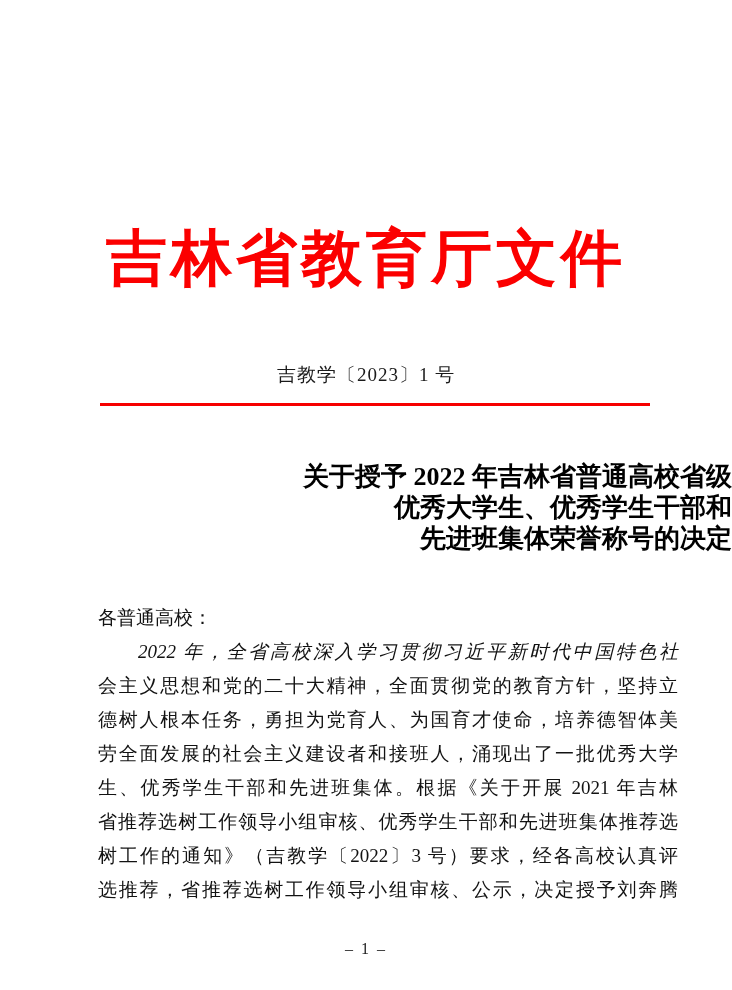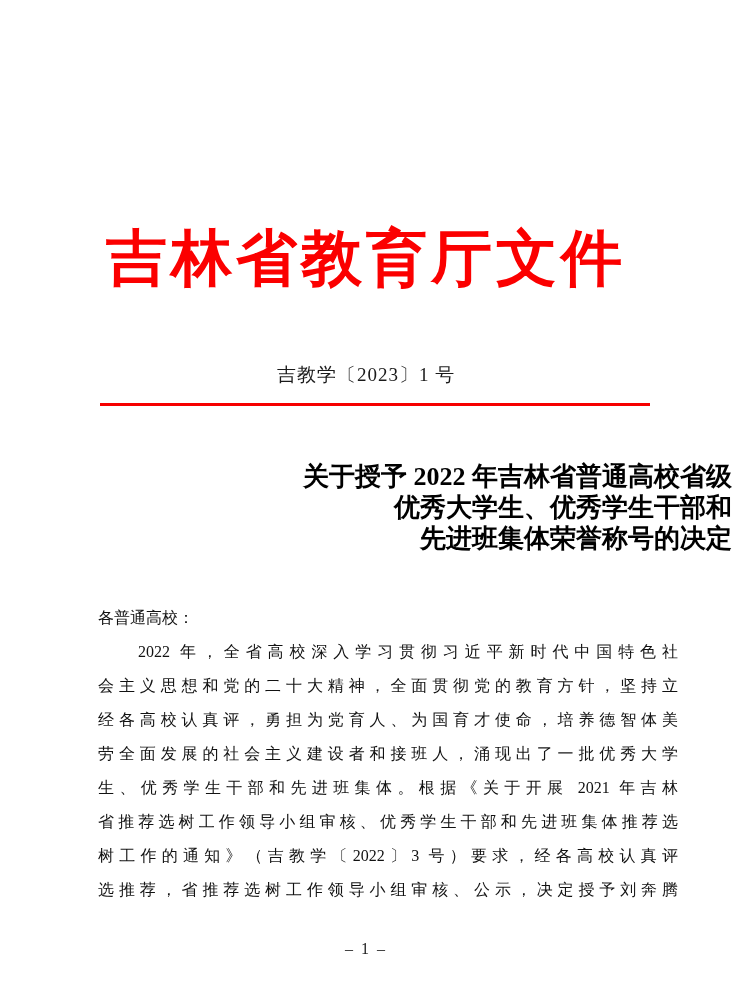--- a/index.html
+++ b/index.html
@@ -61,34 +61,35 @@
     font-weight: bold;
     line-height: 31px;
   }
   
   .body-block {
     position: absolute;
     top: 601px;
     left: 98px;
     width: 580px;
     color: #121212;
-    font-size: 16px;
+    font-size: 19px;
   }
   .salutation {
     line-height: 34px;
     text-align: left;
   }
   .para-line {
     line-height: 34px;
     text-align: justify;
     text-align-last: justify;
     white-space: nowrap;
   }
   .para-line.indent {
     padding-left: 40px;
+    font-style: italic;
   }
   
   .page-number {
     position: absolute;
     top: 940px;
     left: 0;
     width: 100%;
     text-align: center;
     color: #222222;
     font-size: 16px;
@@ -109,21 +110,21 @@
   <div class="doc-title">
     <div class="title-line">关于授予 2022 年吉林省普通高校省级</div>
     <div class="title-line">优秀大学生、优秀学生干部和</div>
     <div class="title-line">先进班集体荣誉称号的决定</div>
   </div>
 
   <div class="body-block">
     <div class="salutation">各普通高校：</div>
     <div class="para-line indent">2022 年，全省高校深入学习贯彻习近平新时代中国特色社</div>
     <div class="para-line">会主义思想和党的二十大精神，全面贯彻党的教育方针，坚持立</div>
-    <div class="para-line">经各高校认真评，勇担为党育人、为国育才使命，培养德智体美</div>
+    <div class="para-line">德树人根本任务，勇担为党育人、为国育才使命，培养德智体美</div>
     <div class="para-line">劳全面发展的社会主义建设者和接班人，涌现出了一批优秀大学</div>
     <div class="para-line">生、优秀学生干部和先进班集体。根据《关于开展 2021 年吉林</div>
     <div class="para-line">省推荐选树工作领导小组审核、优秀学生干部和先进班集体推荐选</div>
     <div class="para-line">树工作的通知》（吉教学〔2022〕3 号）要求，经各高校认真评</div>
     <div class="para-line">选推荐，省推荐选树工作领导小组审核、公示，决定授予刘奔腾</div>
   </div>
 
   <div class="page-number">– 1 –</div>
 
 </div>

